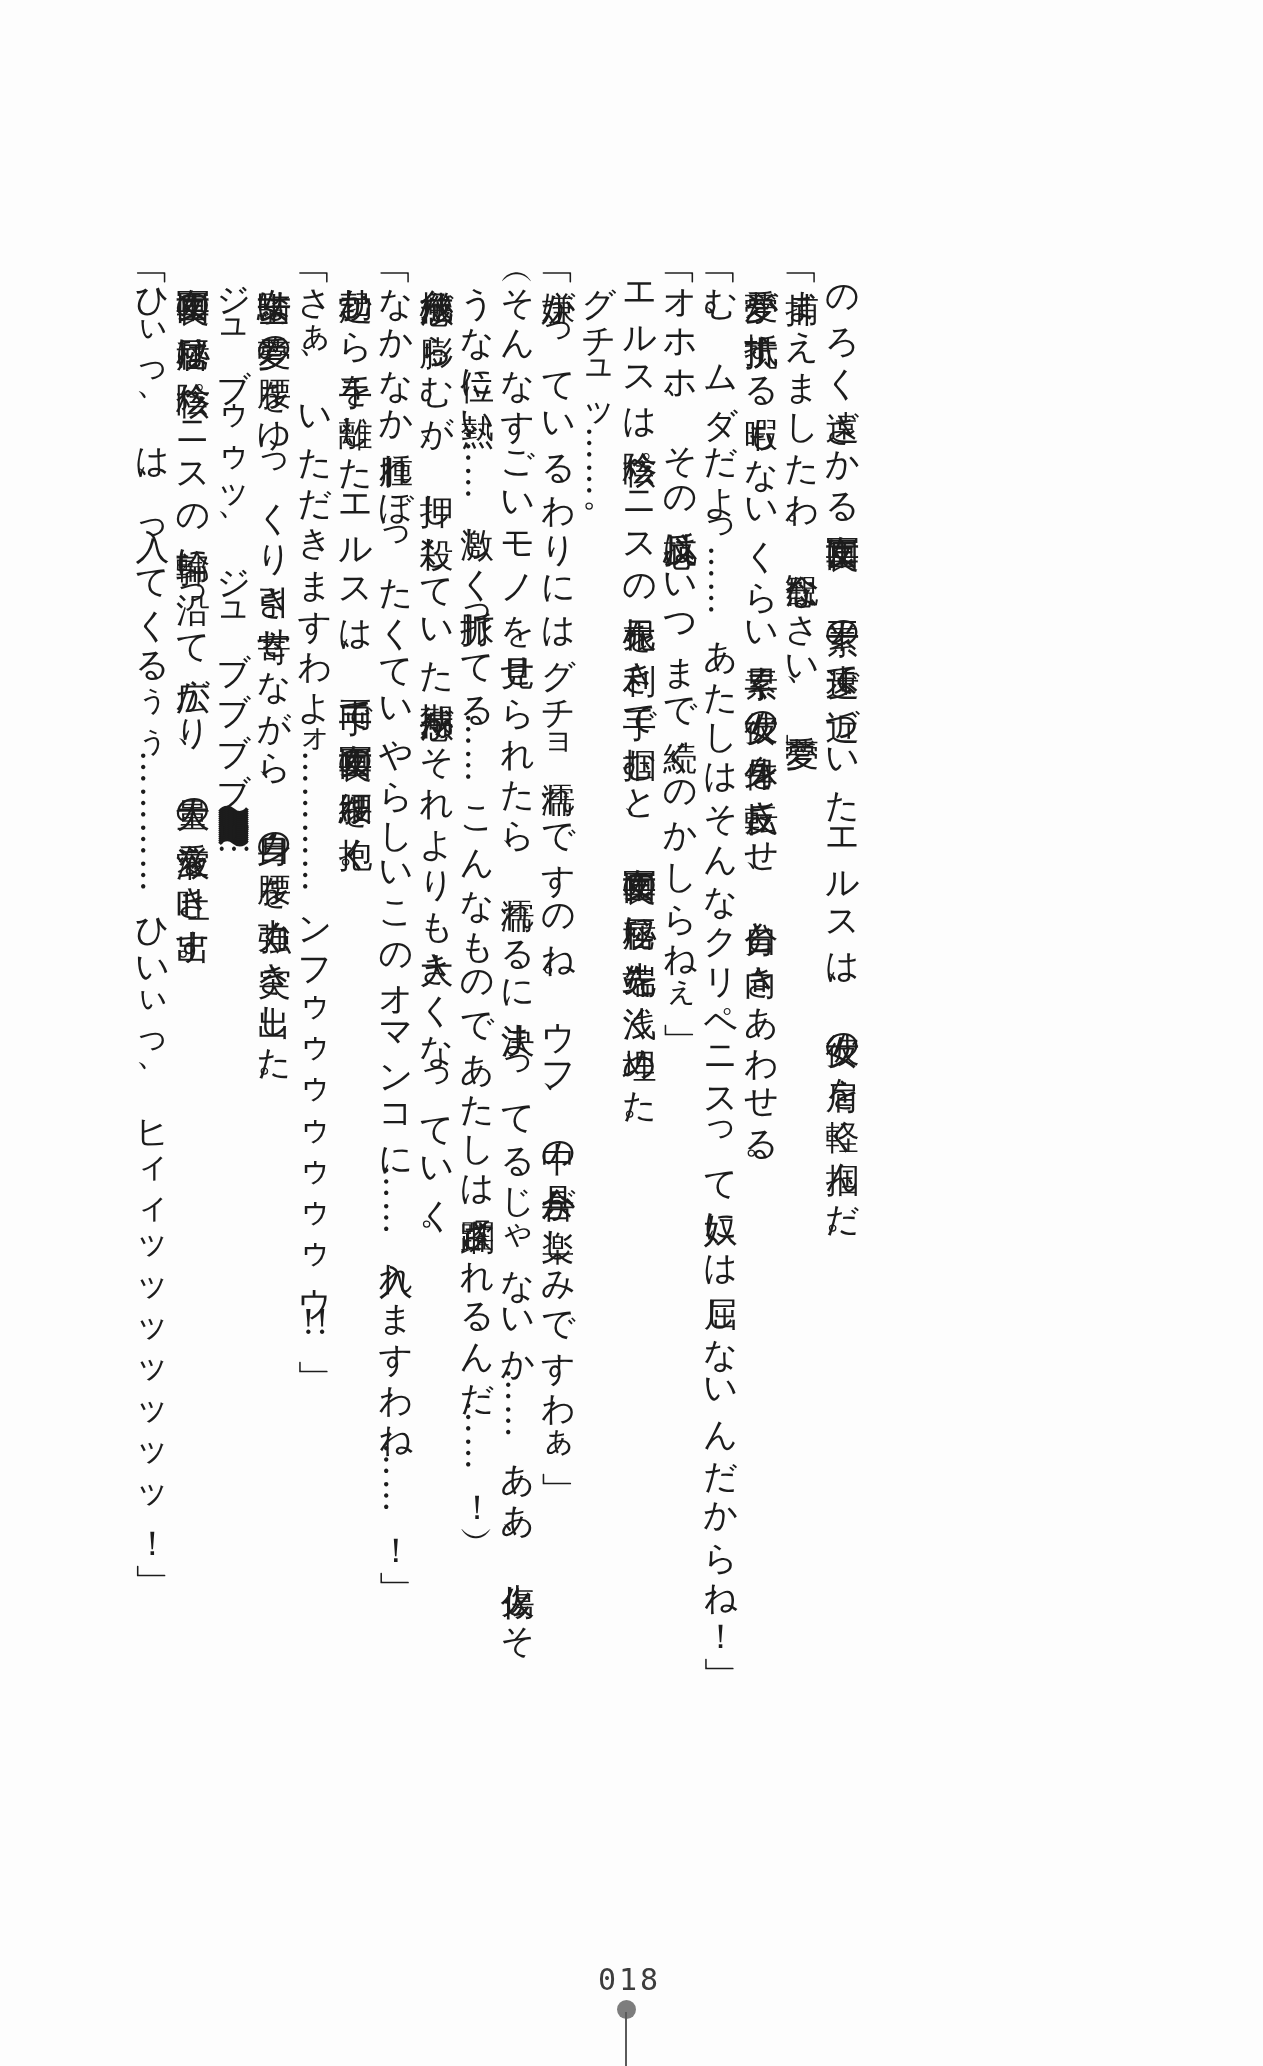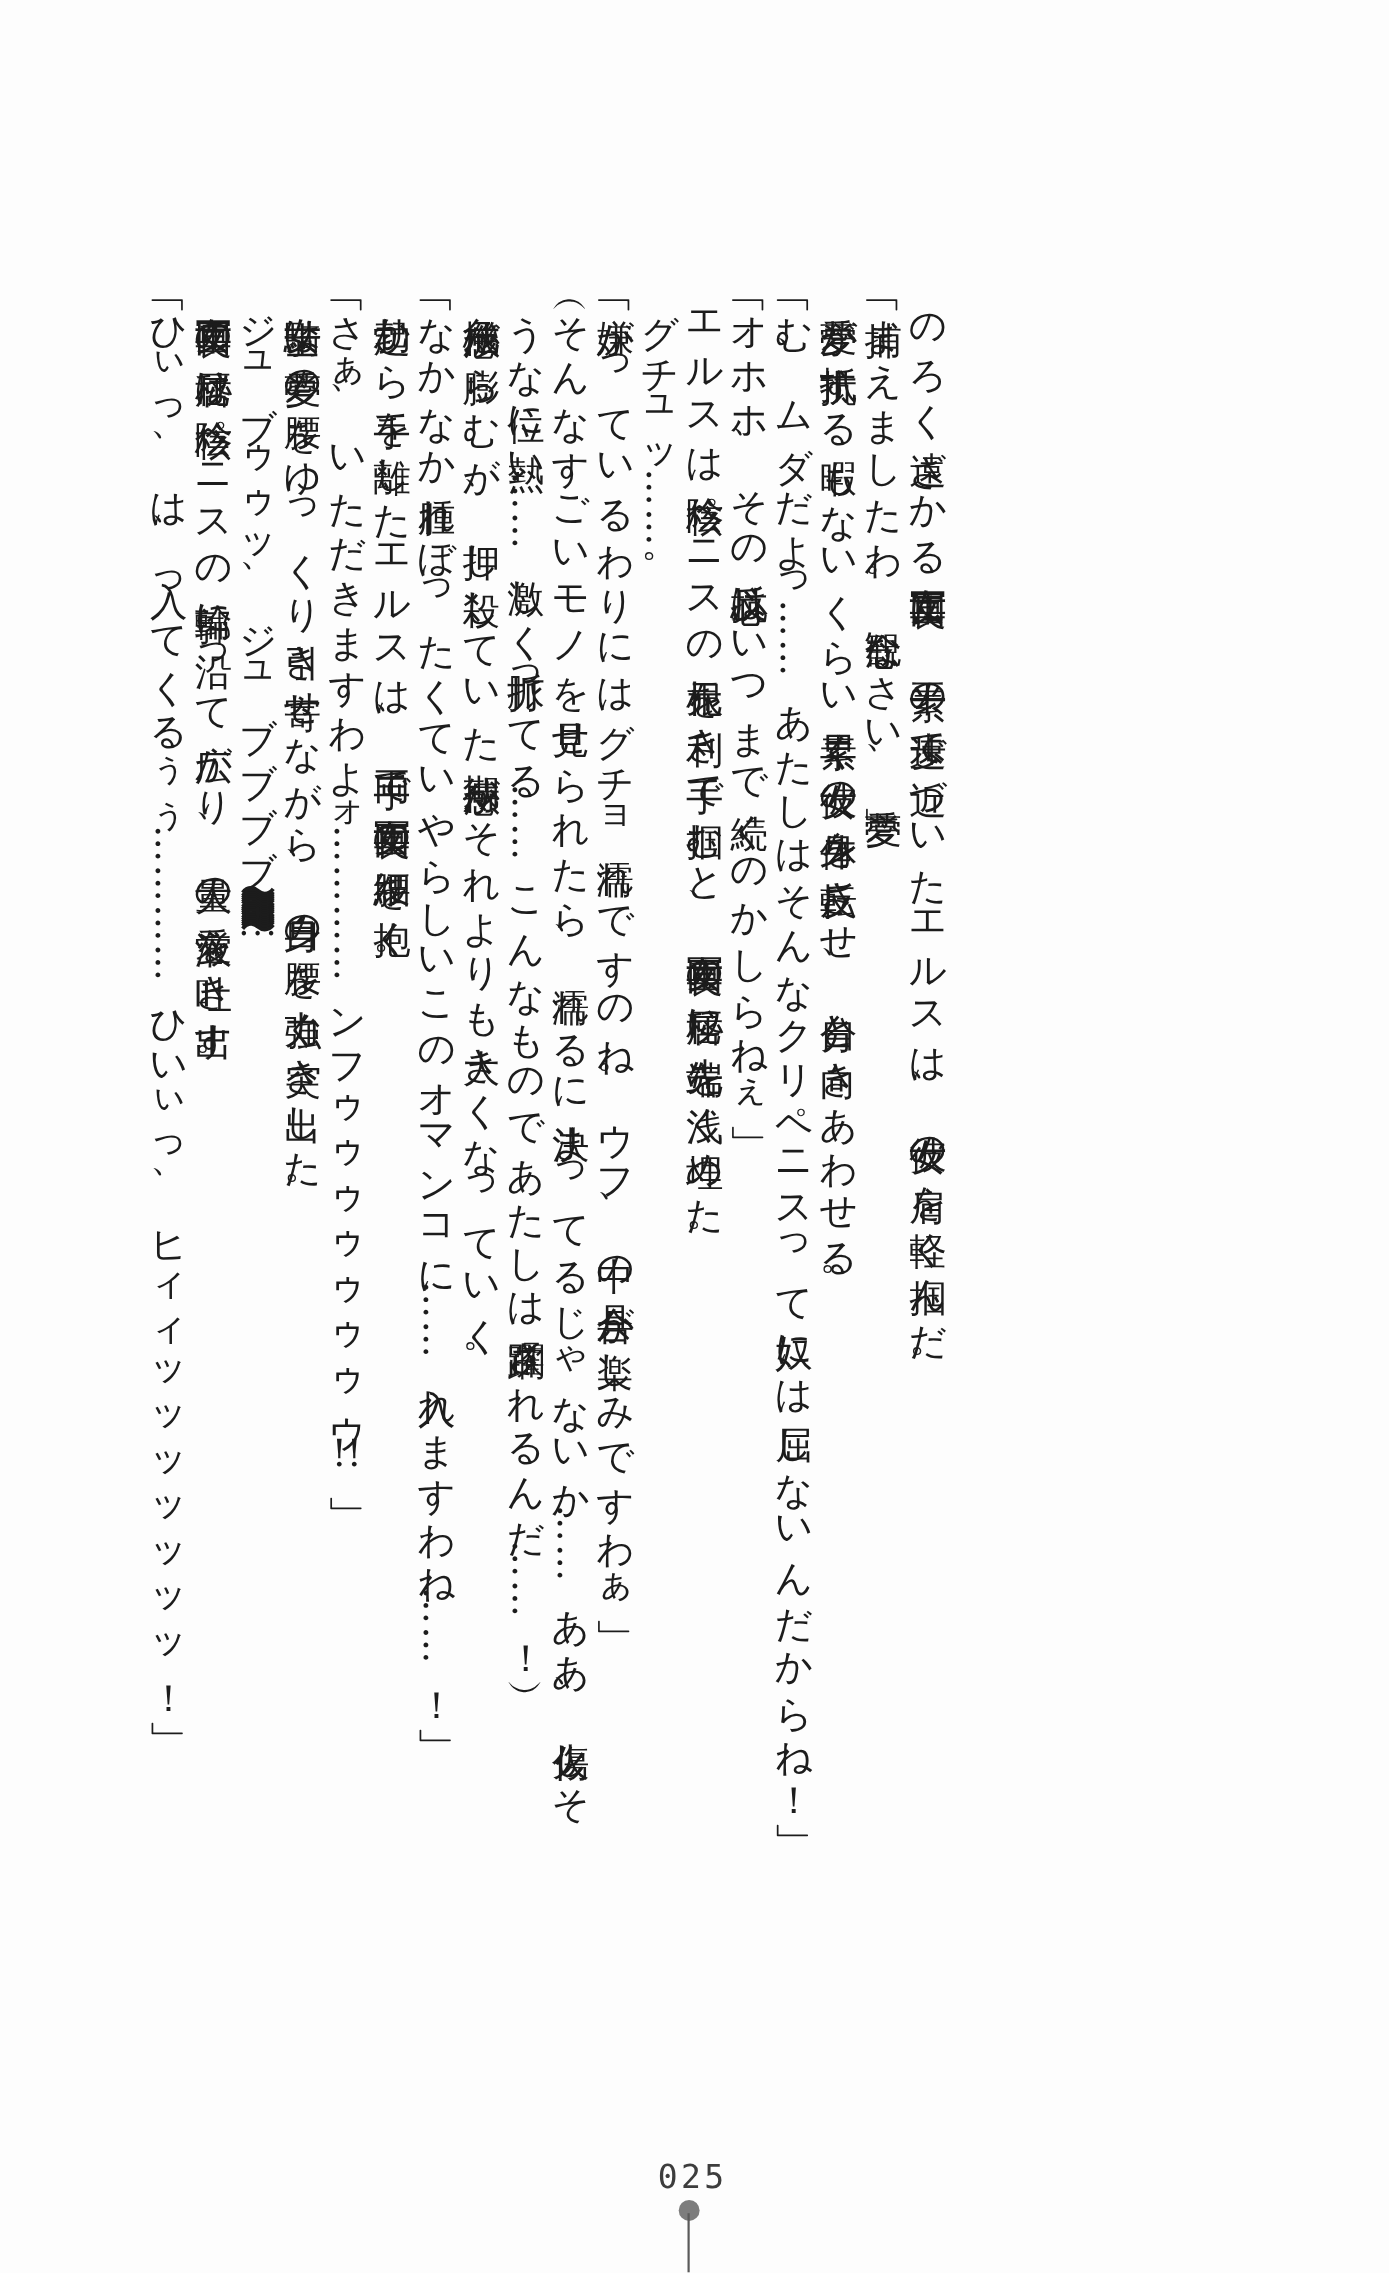--- a/index.html
+++ b/index.html
@@ -100,18 +100,18 @@
     <p class="line"><span>「なかなか腫れぼったくていやらしいこのオマンコに……入れますわね……！」</span><span class="tcy"></span><span></span></p>
     <p class="line"><span>勃起から手を離したエルスは、両手で女軍団長の細腰を抱く。</span><span class="tcy"></span><span></span></p>
     <p class="line"><span>「さぁ、いただきますわよォ…………ンフゥゥゥゥゥゥゥウ</span><span class="tcy">!!</span><span>」</span></p>
     <p class="line"><span>女騎士は愛夢の腰をゆっくり引き寄せながら、自身の腰を力強く突き出した。</span><span class="tcy"></span><span></span></p>
     <p class="line"><span>ジュブゥゥッ、ジュブブブブ〜〜〜〜〜〜〜〜〜〜〜〜〜〜〜〜〜</span><span class="tcy">!!!</span><span></span></p>
     <p class="line"><span>女軍団長の秘唇は陰核ペニスの輪郭に沿って広がり、大量の愛液を吐き出す。</span><span class="tcy"></span><span></span></p>
     <p class="line"><span>「ひぃっ、は、入ってくるぅぅ…………ひいぃっ、ヒィィッッッッッッッ！」</span><span class="tcy"></span><span></span></p>
   </div>
 
   <div class="footer">
-    <div class="page-number">025</div>
+    <div class="page-number">018</div>
     <div class="footer-dot"></div>
     <div class="footer-stem"></div>
   </div>
 
 </div>
 
 </body></html>

